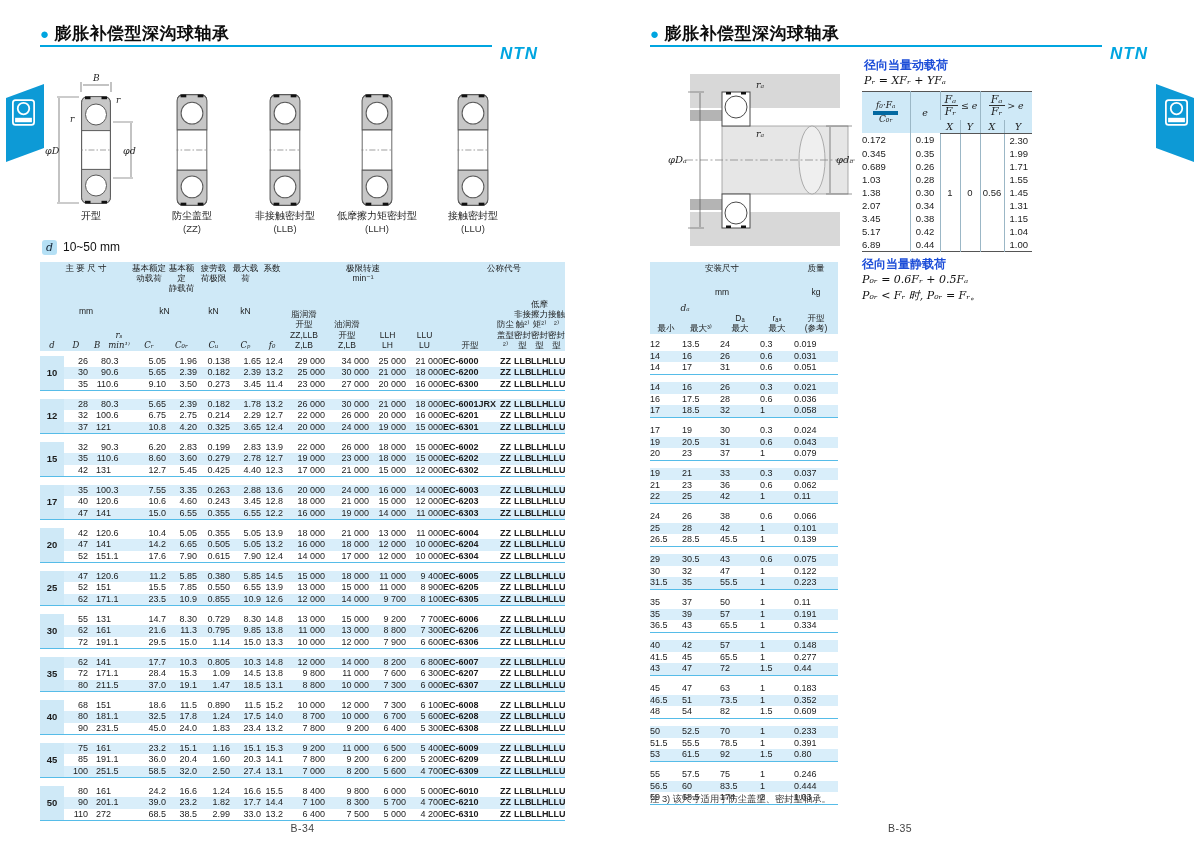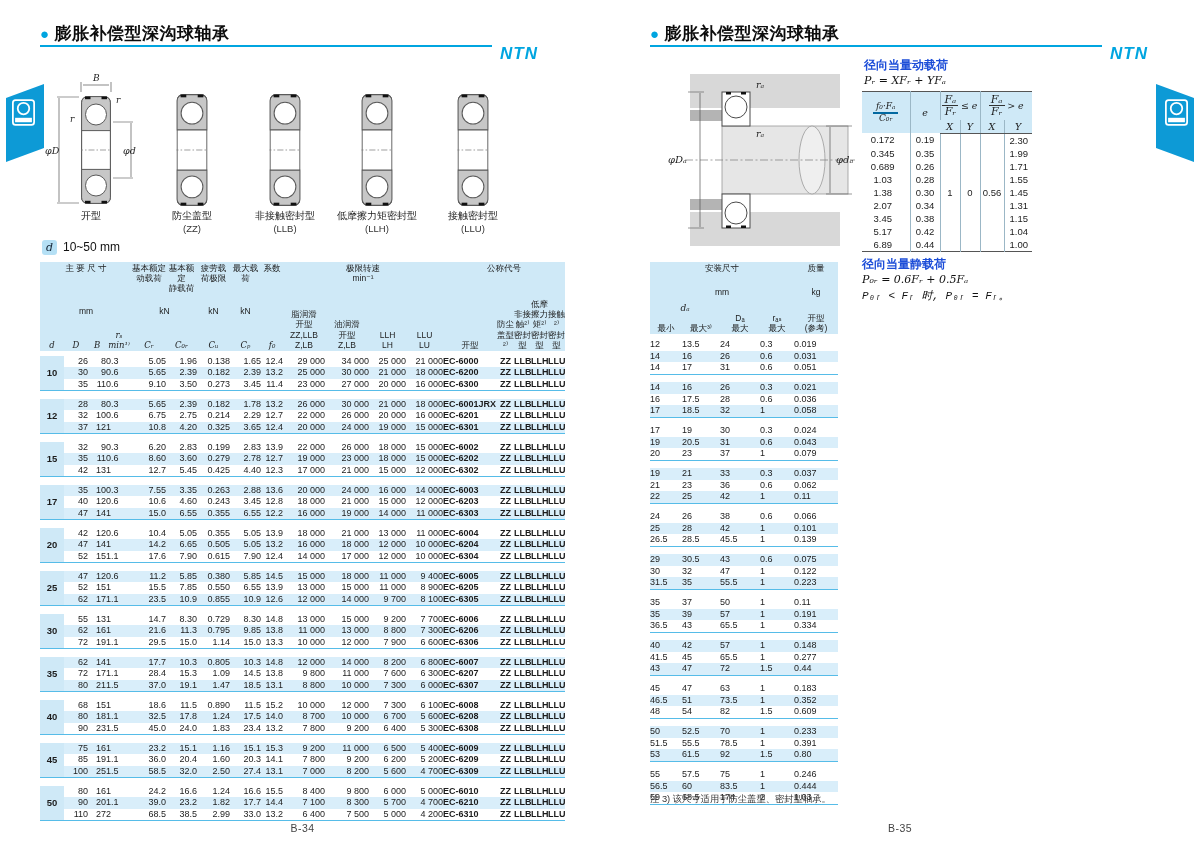--- a/index.html
+++ b/index.html
@@ -40,26 +40,26 @@
   .cCode{text-align:left;padding-left:4px;font-weight:bold;}
   .sfx{text-align:center;font-weight:bold;}
   .r0{text-align:left;padding-left:4px;}
   .r1,.r2,.r3,.r4{text-align:left;padding-left:7px;}
   
   #ftab{border-collapse:collapse;border-top:1.5px solid #555;border-bottom:1.5px solid #555;}
   #ftab th{background:#cfe9f7;font-weight:normal;}
   #ftab th,#ftab td{border-left:1px solid #9bb7c6;font-size:9.5px;height:13px;line-height:13px;padding:0;}
   #ftab th:first-child,#ftab td:first-child{border-left:none;}
   #ftab thead tr:last-child th{border-bottom:1px solid #555;height:12px;}
-  #ftab .fv{text-align:center;padding-right:6px;}
+  #ftab .fv{text-align:left;padding-right:6px;}
   #ftab .ev{text-align:center;}
   #ftab .xy{text-align:center;}
   #ftab .yv{text-align:right;padding-right:4px;}
   .frac{display:inline-block;text-align:center;line-height:1.1;font-size:9px;vertical-align:middle;}
-  .frac .top{display:block;border-bottom:2px solid #0369a1;padding:0 3px;}
+  .frac .top{display:block;border-bottom:4px solid #0369a1;padding:0 3px;}
   .sfrac{display:inline-block;text-align:center;line-height:1.05;font-size:11px;vertical-align:middle;}
   .sfrac .top{display:block;border-bottom:1px solid #333;padding:0 2px;}
   .secthead{font-size:12px;font-weight:bold;color:#1d4ed8;}
   .formula{font-size:11px;color:#111;}
   .notes{font-size:9.3px;color:#333;line-height:1.5;}
   .pageno{font-size:10.5px;color:#444;text-align:center;letter-spacing:.5px;}
   svg text{font-family:"DejaVu Serif","Liberation Serif",serif;font-style:italic;}
 </style>
 </head>
 <body>
@@ -1061,21 +1061,21 @@
         <td class="xy"></td>
         <td class="xy"></td>
         <td class="xy"></td>
         <td class="yv">1.00</td>
       </tr>
     </tbody>
 </table>
 
 <div class="abs secthead" style="left:862px;top:256px;">径向当量静载荷</div>
 <div class="abs formula m" style="left:862px;top:273px;">P₀ᵣ = 0.6Fᵣ + 0.5Fₐ</div>
-<div class="abs formula m" style="left:862px;top:288px;font-family:Liberation Mono, monospace;">P₀ᵣ &lt; Fᵣ 时, P₀ᵣ = Fᵣ。</div>
+<div class="abs formula m" style="left:862px;top:288px;">P₀ᵣ &lt; Fᵣ 时, P₀ᵣ = Fᵣ。</div>
 
 <table class="cat abs" style="left:650px;top:262px;width:188px;" id="rtab">
   <colgroup>
       <col style="width:32px">
       <col style="width:38px">
       <col style="width:40px">
       <col style="width:34px">
       <col style="width:44px">
     </colgroup>
   <thead>

